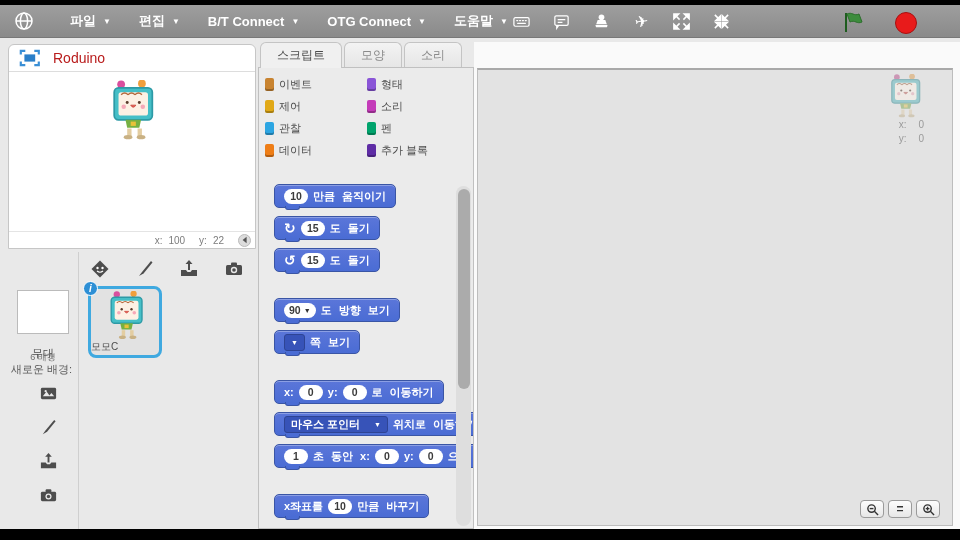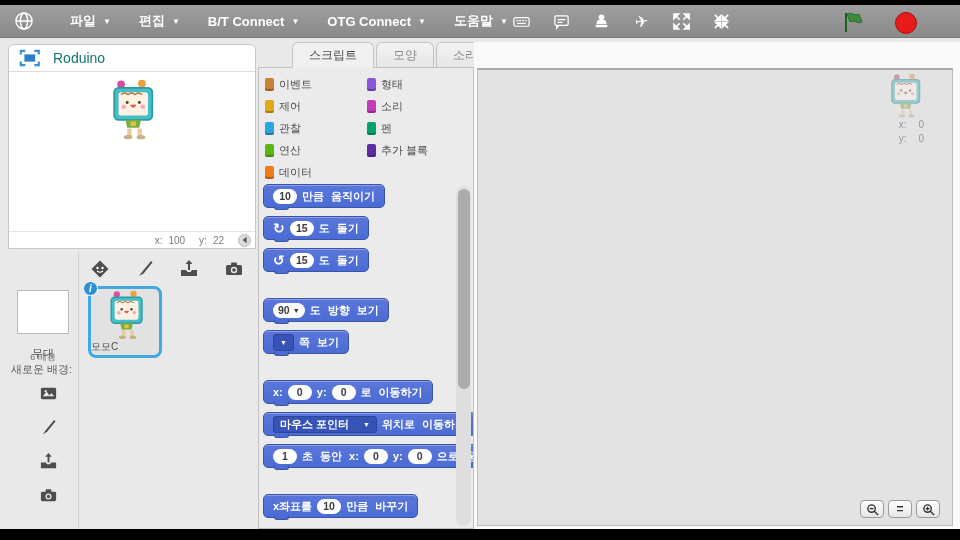--- a/index.html
+++ b/index.html
@@ -20,21 +20,21 @@
   .mb-icon { width:19px; height:19px; display:flex; align-items:center; justify-content:center; color:#fff; }
   .mb-icon svg { width:19px; height:19px; }
   .plane-glyph { font-size:16px; color:#fff; transform:rotate(-8deg); }
   #green-flag { position:absolute; left:843px; top:6px; width:24px; height:22px; }
   #stop-btn { position:absolute; left:895px; top:7px; width:22px; height:22px; border-radius:50%; background:#e81b1b; border:1px solid #a80f0f; }
 
   
   #stage-box { position:absolute; left:8px; top:39px; width:248px; height:205px;
     background:#fff; border:1px solid #c6c6c6; border-radius:6px 6px 0 0; }
   #stage-header { height:27px; border-bottom:1px solid #ddd; display:flex; align-items:center; gap:12px; padding:0 10px; }
-  #stage-title { font-size:14px; color:#0f766e; }
+  #stage-title { font-size:14px; color:#b91c1c; }
   #stage-canvas { position:relative; height:159px; background:#fff; overflow:hidden; }
   #stage-sprite { position:absolute; left:100px; top:8px; width:52px; }
   #stage-foot { height:17px; display:flex; align-items:center; justify-content:flex-end; gap:6px;
     padding:0 4px; border-top:1px solid #e4e4e4; font-size:10px; color:#7c7c7c; }
   .xy-val { margin-right:8px; color:#7c7c7c; }
   #stage-collapse { width:13px; height:13px; border-radius:50%; background:#dcdcdc; border:1px solid #bbb;
     display:flex; align-items:center; justify-content:center; }
 
   
   #sprites-panel { position:absolute; left:8px; top:247px; width:248px; height:277px; }
@@ -56,30 +56,30 @@
   #sprite-info-badge { position:absolute; left:-8px; top:-8px; width:15px; height:15px; border-radius:50%;
     background:#2d8fd5; color:#fff; font-size:10px; font-weight:bold; font-style:italic;
     display:flex; align-items:center; justify-content:center; border:1px solid #fff; }
 
   
   #palette { position:absolute; left:258px; top:37px; width:216px; height:487px; }
   #tabs { position:absolute; top:0; left:2px; height:25px; display:flex; gap:2px; }
   .tab { height:25px; padding:0 16px; display:flex; align-items:center; font-size:12px; color:#8a8a8a;
     background:linear-gradient(#f3f3f3,#e6e6e6); border:1px solid #c4c4c4; border-bottom:none;
     border-radius:6px 6px 0 0; white-space:nowrap; }
-  .tab.active { background:#f0f0f0; color:#4a4a4a; z-index:2; height:26px;margin-left:32px; }
+  .tab.active { background:#f0f0f0; color:#4a4a4a; z-index:2; height:26px; }
   #palette-body { position:absolute; top:25px; left:0; width:216px; height:462px;
     background:#ebebeb; border:1px solid #c0c0c0; overflow:hidden; }
   #cat-grid { position:absolute; top:5px; left:6px; width:200px; display:grid;
     grid-template-columns:102px 98px; grid-auto-rows:22px; }
   .cat { display:flex; align-items:center; gap:5px; font-size:11px; color:#4d4d4d; white-space:nowrap; }
   .cat-chip { width:9px; height:13px; border-radius:2px; box-shadow:inset 0 -2px rgba(0,0,0,.25); }
   .cat.selected { border-radius:3px; color:#fff; font-weight:bold; padding-left:12px;
     box-shadow:inset 0 -2px rgba(0,0,0,.2); }
-  #blocks-flow { position:absolute; top:116px; left:4px; width:260px; }
+  #blocks-flow { position:absolute; top:116px; left:15px; width:260px; }
   .block { display:inline-flex; align-items:center; gap:5px; height:24px; padding:0 9px;
     background:linear-gradient(#5b76d9,#4a6cd4); border:1px solid #3a55a5; border-radius:5px;
     color:#fff; font-size:11px; font-weight:bold; white-space:nowrap; position:relative;
     margin-bottom:8px; box-shadow:inset 0 1px rgba(255,255,255,.3); }
   .block::after { content:""; position:absolute; left:10px; bottom:-3px; width:13px; height:3px;
     background:#4a6cd4; border:1px solid #3a55a5; border-top:none; border-radius:0 0 3px 3px; }
   .block.gap { margin-top:18px; }
   .block { display:flex; float:left; clear:both; }
   .bt { word-spacing:4px; }
   .oval { display:inline-flex; align-items:center; justify-content:center; min-width:24px; height:15px;
@@ -379,30 +379,26 @@
           </span>
           <span class="cat">
             <span class="cat-chip" style="background: rgb(44, 165, 226);"></span>
             <span>관찰</span>
           </span>
           <span class="cat">
             <span class="cat-chip" style="background: rgb(0, 163, 108);"></span>
             <span>펜</span>
           </span>
           <span class="cat">
-            <span class="cat-chip" style="background: rgb(92, 183, 18);"></span>
-            <span>연산</span>
+            <span class="cat-chip" style="background: rgb(238, 125, 22);"></span>
+            <span>데이터</span>
           </span>
           <span class="cat">
             <span class="cat-chip" style="background: rgb(94, 44, 165);"></span>
             <span>추가 블록</span>
-          </span>
-          <span class="cat">
-            <span class="cat-chip" style="background: rgb(238, 125, 22);"></span>
-            <span>데이터</span>
           </span>
         </div>
       <div id="blocks-flow">
           <div class="block">
             <span class="oval">10</span>
             <span class="bt">만큼 움직이기</span>
           </div>
           <div class="block">
             <span class="turn">↻</span>
             <span class="oval">15</span>

